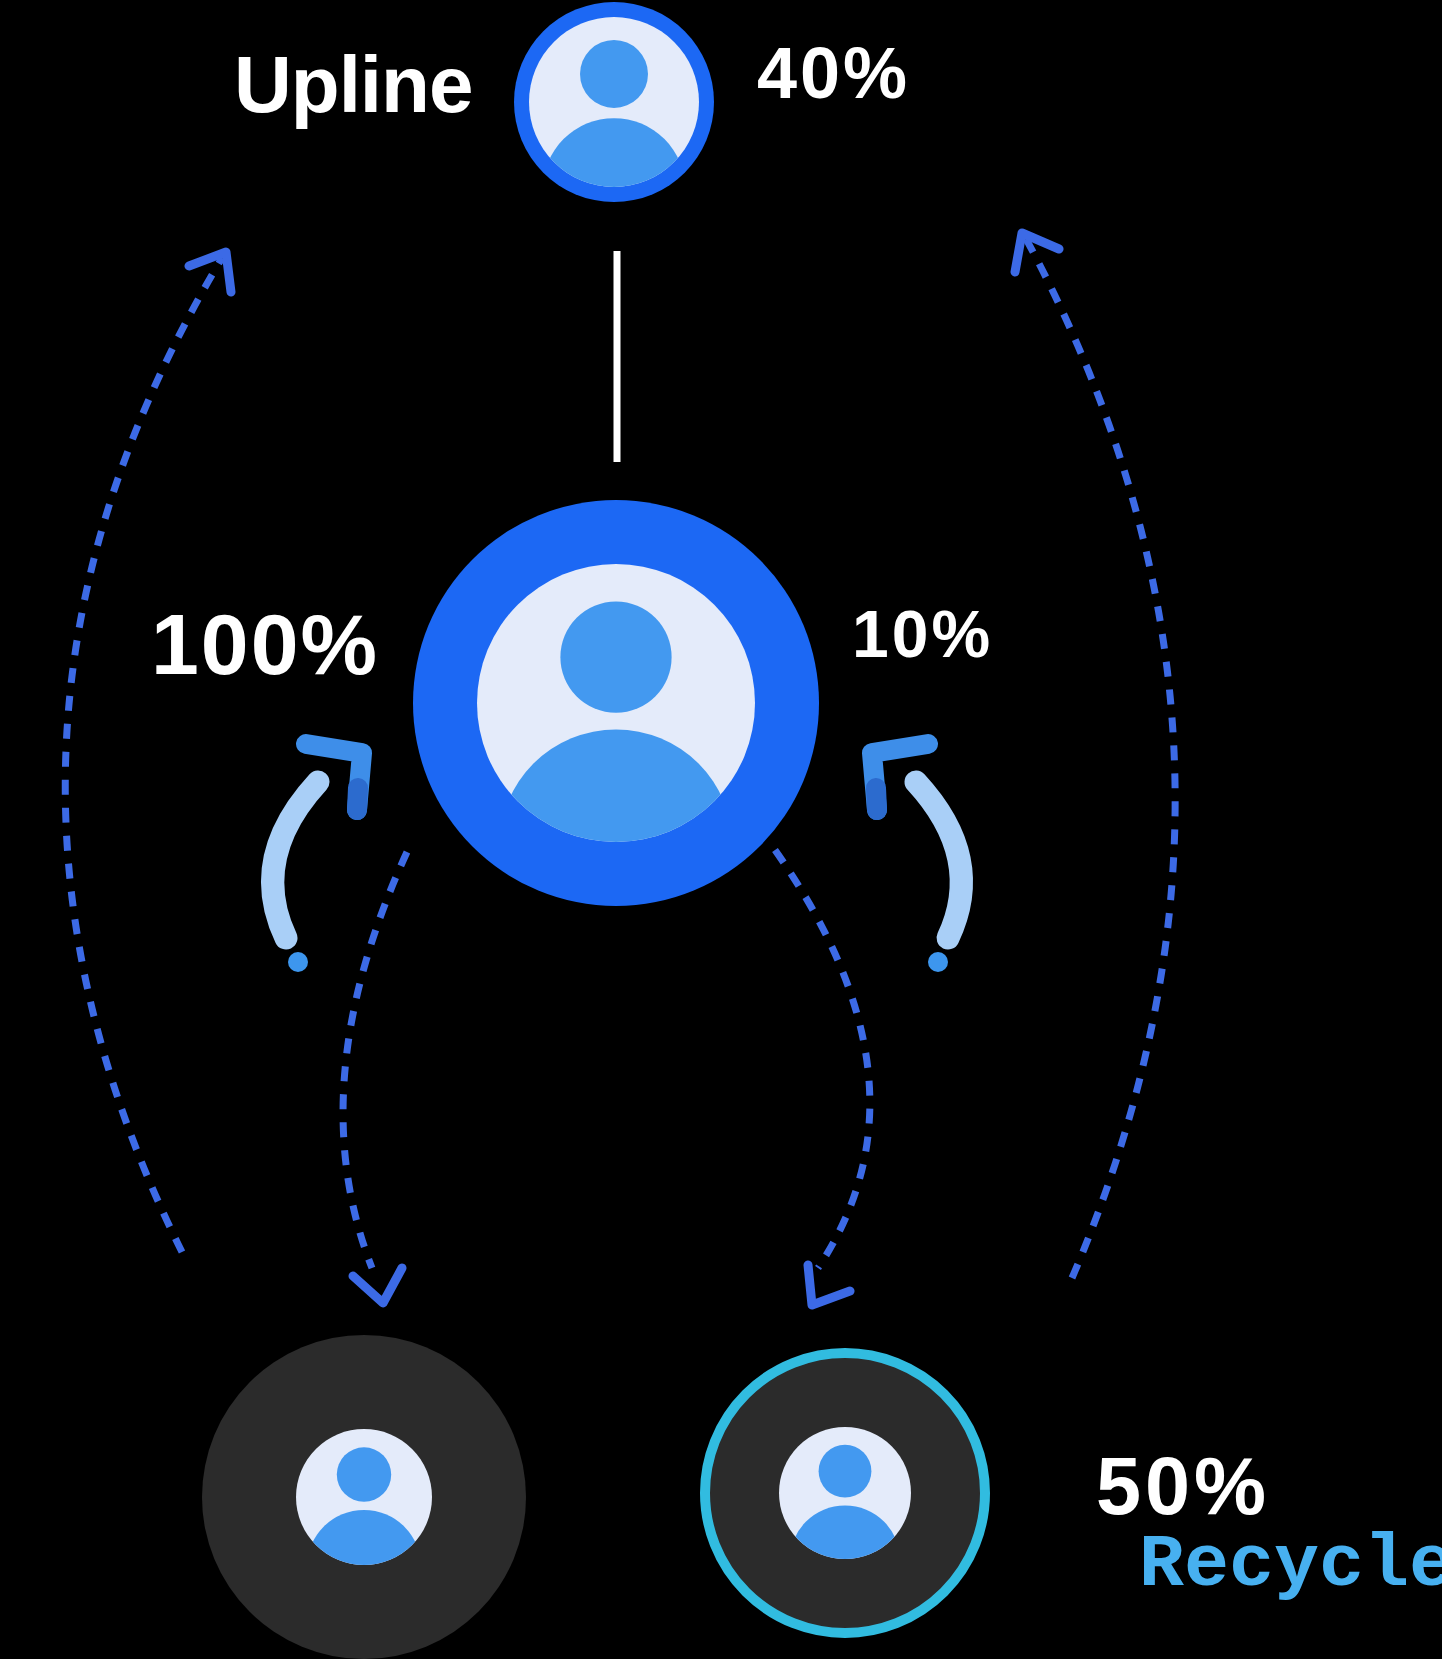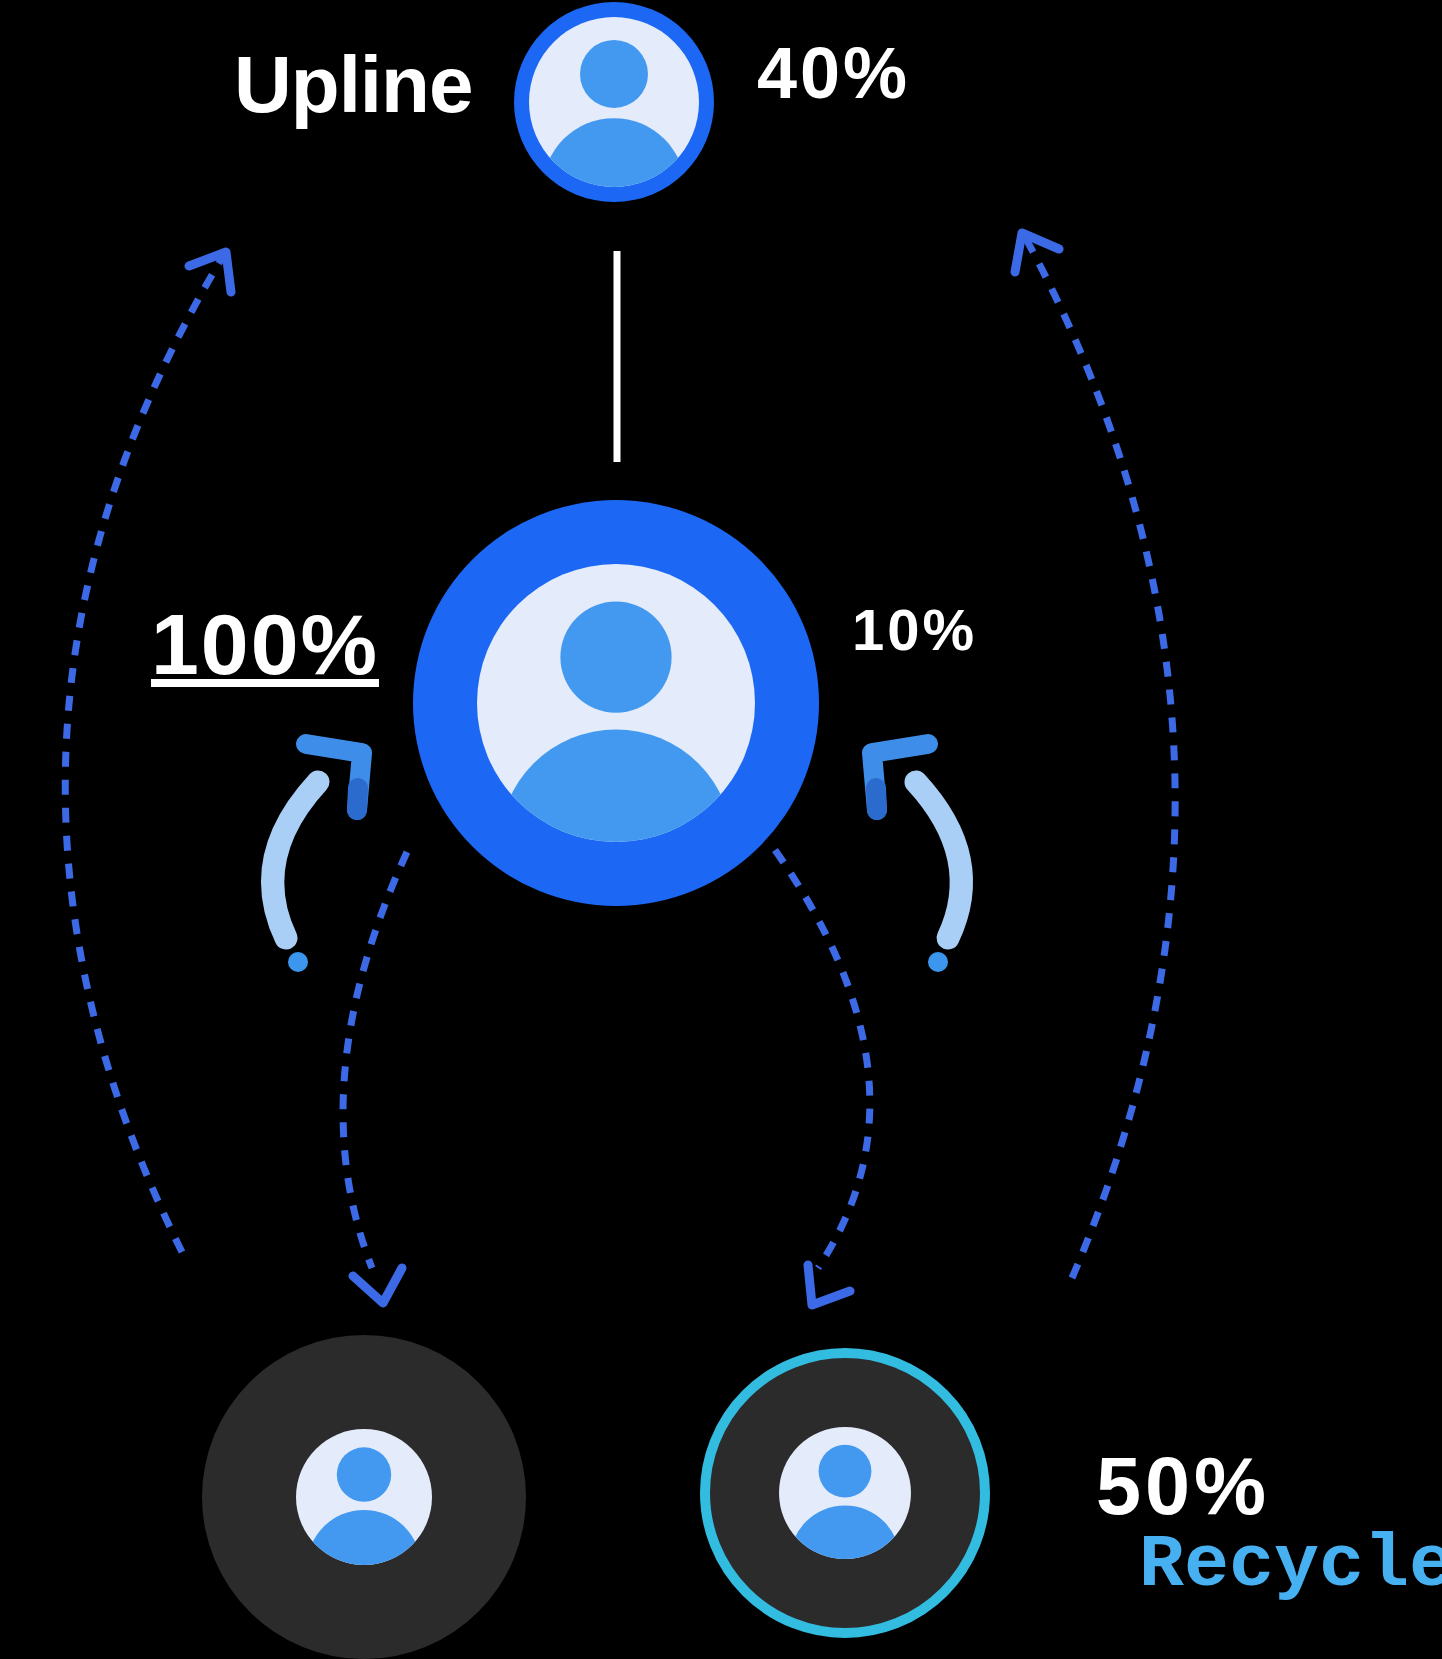--- a/index.html
+++ b/index.html
@@ -30,22 +30,22 @@
   .label{
     position:absolute;
     font-weight:700;
     line-height:1;
     color:var(--text-white);
     letter-spacing:1px;
     white-space:nowrap;
   }
   .lbl-upline   {left:234px; top:37px;  font-size:80px; letter-spacing:-1px;margin-top:8px;}
   .lbl-40       {left:757px; top:37px;  font-size:72px; letter-spacing:3px;}
-  .lbl-100      {left:151px; top:601px; font-size:86px; letter-spacing:2px;text-decoration:underline;}
-  .lbl-10       {left:852px; top:601px; font-size:58px; letter-spacing:3px;}
+  .lbl-100      {left:151px; top:601px; font-size:86px; letter-spacing:2px;}
+  .lbl-10       {left:852px; top:601px; font-size:66px; letter-spacing:3px;}
   .lbl-50       {left:1096px;top:1446px;font-size:81px; letter-spacing:4px;}
   .lbl-recycle  {left:1139px;top:1528px;font-size:75px; letter-spacing:0;
                  color:var(--recycle-text);font-family:Liberation Mono, monospace;}
 </style>
 </head>
 <body>
 
 <div class="stage">
 
   <svg class="gfx" width="1442" height="1659" viewBox="0 0 1442 1659">

